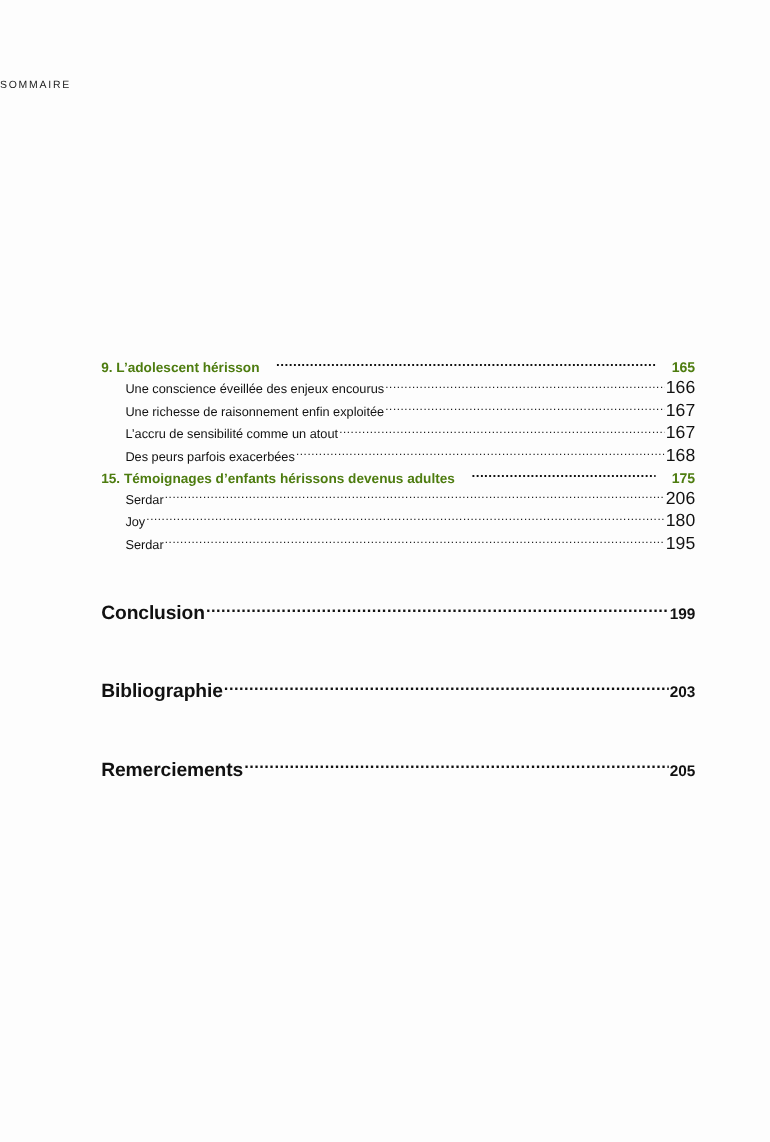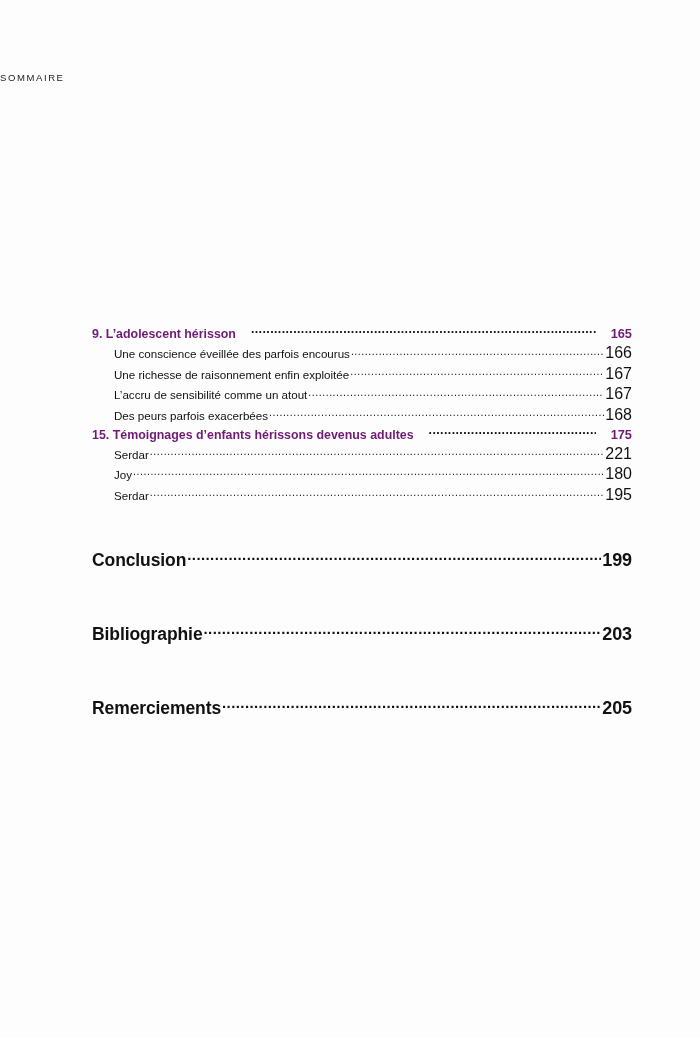--- a/index.html
+++ b/index.html
@@ -70,21 +70,21 @@
   .entry .page-num {
     flex: 0 0 auto;
     white-space: nowrap;
   }
 
   
   .entry.chapter {
     font-size: 12.4px;
     font-weight: bold;
     margin-bottom: 3px;
-    color: #701a75;
+    color: #4d7c0f;
     gap: 14px;
   }
   .entry.chapter .leader::after {
     bottom: 0.16em;
     letter-spacing: 0.4px;
   }
   .entry.chapter .page-num {
     font-weight: bold;
     font-size: 12.8px;
   }
@@ -113,21 +113,21 @@
     font-weight: bold;
     letter-spacing: -0.1px;
     color: #111;
   }
   .entry.major .leader::after {
     bottom: 0.22em;
     letter-spacing: 0.4px;
     font-size: 15px;
   }
   .entry.major .page-num {
-    font-size: 18px;
+    font-size: 14px;
     font-weight: bold;
     margin-top: 28px;
   }
 
   .gap-after-group { height: 16px; }
   .major-spacer { height: 25px; }
 </style>
 </head>
 <body>
 
@@ -136,21 +136,21 @@
   <div class="running-head">SOMMAIRE</div>
 
   <div class="toc">
 
   <div class="entry chapter">
         <span class="label">9. L’adolescent hérisson</span>
         <span class="leader"></span>
         <span class="page-num">165</span>
       </div>
       <div class="entry sub">
-        <span class="label">Une conscience éveillée des parfois encourus</span>
+        <span class="label">Une conscience éveillée des enjeux encourus</span>
         <span class="leader"></span>
         <span class="page-num">166</span>
       </div>
       <div class="entry sub">
         <span class="label">Une richesse de raisonnement enfin exploitée</span>
         <span class="leader"></span>
         <span class="page-num">167</span>
       </div>
       <div class="entry sub">
         <span class="label">L’accru de sensibilité comme un atout</span>
@@ -163,21 +163,21 @@
         <span class="page-num">168</span>
       </div>
       <div class="entry chapter">
         <span class="label">15. Témoignages d’enfants hérissons devenus adultes</span>
         <span class="leader"></span>
         <span class="page-num">175</span>
       </div>
       <div class="entry sub">
         <span class="label">Serdar</span>
         <span class="leader"></span>
-        <span class="page-num">221</span>
+        <span class="page-num">206</span>
       </div>
       <div class="entry sub">
         <span class="label">Joy</span>
         <span class="leader"></span>
         <span class="page-num">180</span>
       </div>
       <div class="entry sub">
         <span class="label">Serdar</span>
         <span class="leader"></span>
         <span class="page-num">195</span>

